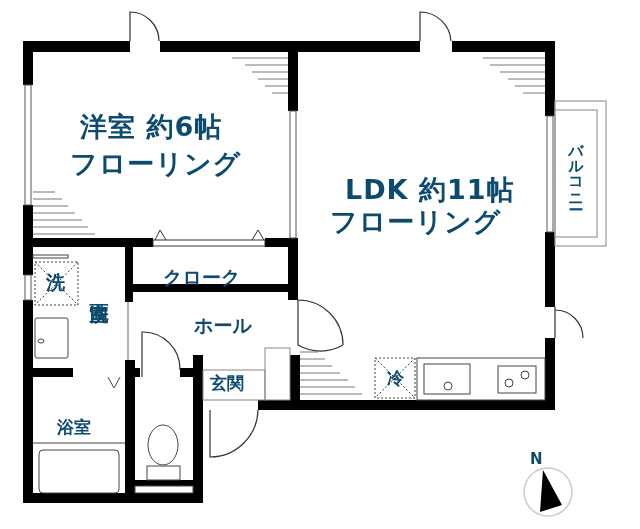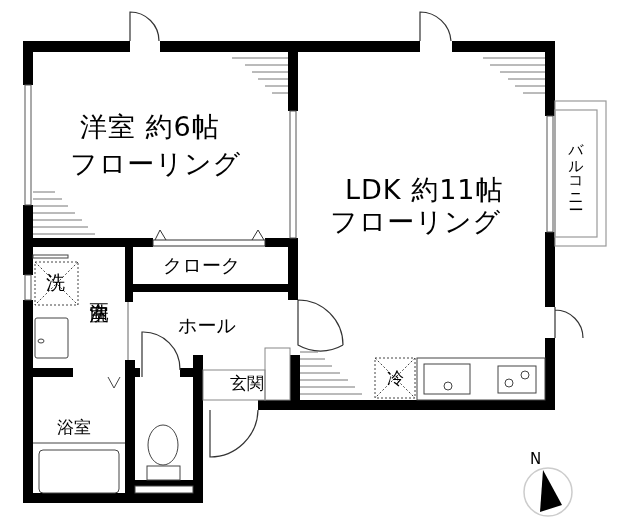--- a/index.html
+++ b/index.html
@@ -1,18 +1,18 @@
 <!DOCTYPE html>
 <html><head>
 <meta charset="utf-8">
 <style>
   html,body{margin:0;padding:0;background:#fff;}
   body{width:640px;height:529px;position:relative;overflow:hidden;font-family:"DejaVu Sans","Liberation Sans",sans-serif;color:#222;}
   svg{position:absolute;left:0;top:0;}
-  .lbl{position:absolute;color:#000000;white-space:nowrap;line-height:1;}
+  .lbl{position:absolute;color:#0c4a6e;white-space:nowrap;line-height:1;font-weight:bold;}
   .big{font-size:27px;letter-spacing:1px;}
   .med{font-size:19px;}
   .sm{font-size:17px;}
   .vert{writing-mode:vertical-rl;font-size:15px;}
 </style>
 </head>
 <body>
 
 <svg width="640" height="529" viewBox="0 0 640 529">
 
@@ -156,21 +156,21 @@
 <div class="lbl big" style="left:80px;top:113px;">
   <span>洋室</span>&nbsp;<span>約6帖</span>
 </div>
 <div class="lbl big" style="left:70px;top:150px;">フローリング</div>
 
 <div class="lbl big" style="left:345px;top:176px;">
   <span>LDK</span>&nbsp;<span>約11帖</span>
 </div>
 <div class="lbl big" style="left:330px;top:208px;">フローリング</div>
 
-<div class="lbl med" style="left:163px;top:256px;">クローク</div>
-<div class="lbl med" style="left:178px;top:316px;">ホール</div>
+<div class="lbl med" style="left:163px;top:268px;">クローク</div>
+<div class="lbl med" style="left:194px;top:316px;">ホール</div>
 <div class="lbl" style="left:90px;top:288px;writing-mode:vertical-rl;font-size:19px;">洗面室</div>
 <div class="lbl med" style="left:46px;top:273px;">洗</div>
 <div class="lbl sm" style="left:57px;top:419px;">浴室</div>
-<div class="lbl sm" style="left:210px;top:375px;margin-left:20px;">玄関</div>
+<div class="lbl sm" style="left:210px;top:375px;">玄関</div>
 <div class="lbl sm" style="left:387px;top:370px;">冷</div>
 <div class="lbl vert" style="left:568px;top:133px;">バルコニー</div>
 <div class="lbl" style="left:530px;top:452px;font-size:15px;">N</div>
 
 </body></html>

